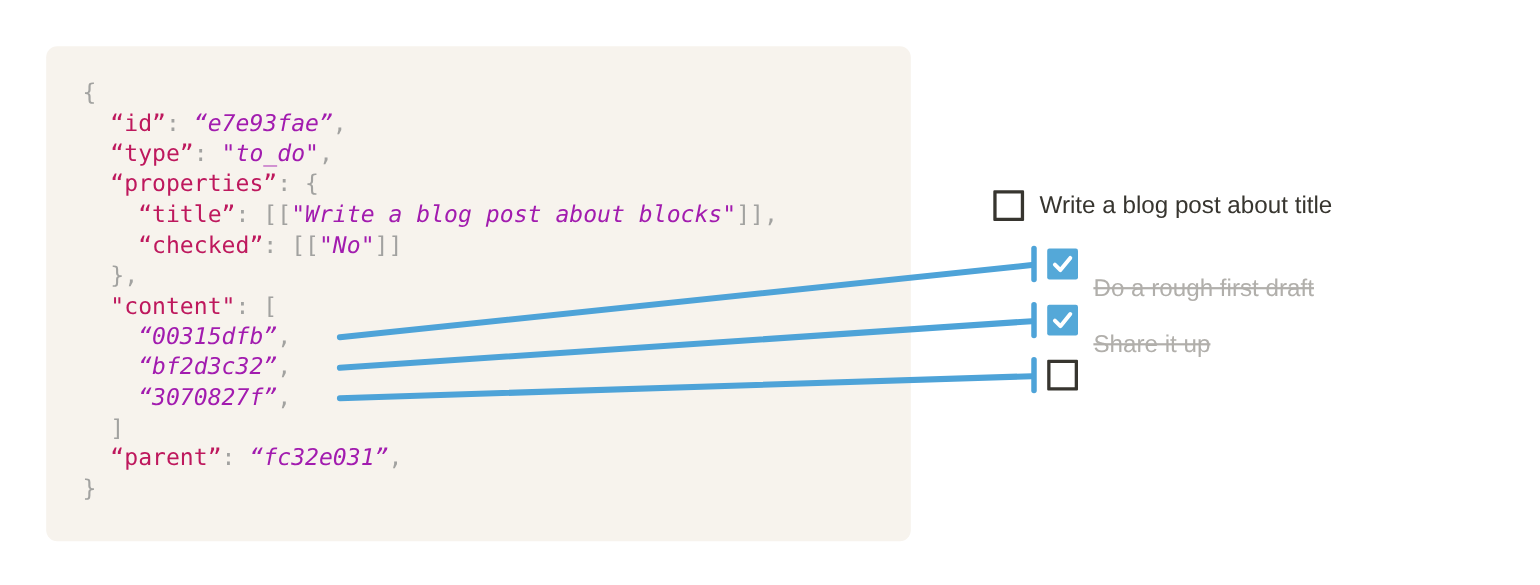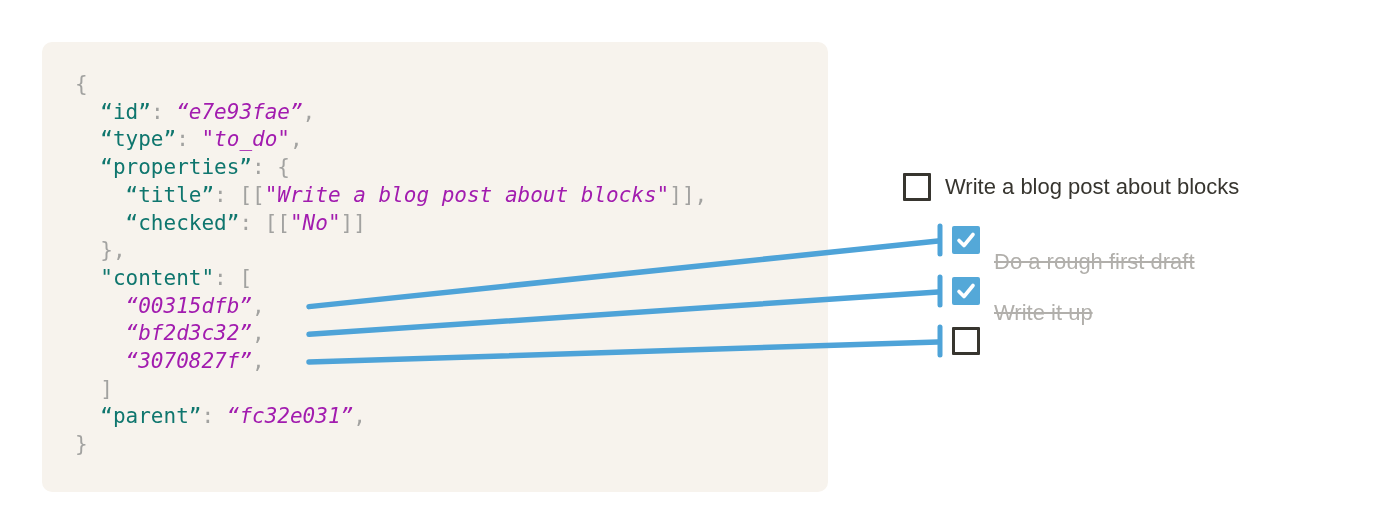--- a/index.html
+++ b/index.html
@@ -4,21 +4,21 @@
 <style>
   html,body{margin:0;padding:0;background:#ffffff;}
   .stage{position:relative;width:1400px;height:532px;background:#ffffff;overflow:hidden;
          font-family:"Liberation Sans",sans-serif;}
   
   .code-block{position:absolute;left:42px;top:42px;width:786px;height:450px;
               background:#f7f3ed;border-radius:10px;}
   .code{margin:0;padding:29px 0 0 33px;white-space:pre;
         font-family:"DejaVu Sans Mono",monospace;font-size:21px;line-height:27.7px;}
   .code .punc{color:#a2a2a0;}
-  .code .key{color:#0f766e;}
+  .code .key{color:#be185d;}
   .code .str{color:#a21caf;font-style:italic;}
   
   .todo-row{position:absolute;display:flex;align-items:center;height:28px;}
   .cb{box-sizing:border-box;width:28px;height:28px;flex:0 0 28px;}
   .cb.unchecked{background:#ffffff;border:3px solid #37352f;border-radius:1px;}
   .cb.checked{background:#54a8d8;border-radius:2px;}
   .cb svg{display:block;width:28px;height:28px;}
   .todo-label{margin-left:14px;font-size:22px;color:#37352f;white-space:nowrap;}
   .todo-label.done{color:#b1afab;text-decoration:line-through;text-decoration-thickness:2px;margin-top:44px;}
   
@@ -27,37 +27,37 @@
 </head>
 <body>
 
 <div class="stage">
   <div class="code-block">
     <pre class="code" id="code"><div class="code-line"><span class="punc">{</span></div><div class="code-line"><span class="punc">  </span><span class="key">“id”</span><span class="punc">: </span><span class="str">“e7e93fae”</span><span class="punc">,</span></div><div class="code-line"><span class="punc">  </span><span class="key">“type”</span><span class="punc">: </span><span class="str">"to_do"</span><span class="punc">,</span></div><div class="code-line"><span class="punc">  </span><span class="key">“properties”</span><span class="punc">: {</span></div><div class="code-line"><span class="punc">    </span><span class="key">“title”</span><span class="punc">: [[</span><span class="str">"Write a blog post about blocks"</span><span class="punc">]],</span></div><div class="code-line"><span class="punc">    </span><span class="key">“checked”</span><span class="punc">: [[</span><span class="str">"No"</span><span class="punc">]]</span></div><div class="code-line"><span class="punc">  },</span></div><div class="code-line"><span class="punc">  </span><span class="key">"content"</span><span class="punc">: [</span></div><div class="code-line"><span class="punc">    </span><span class="str">“00315dfb”</span><span class="punc">,</span></div><div class="code-line"><span class="punc">    </span><span class="str">“bf2d3c32”</span><span class="punc">,</span></div><div class="code-line"><span class="punc">    </span><span class="str">“3070827f”</span><span class="punc">,</span></div><div class="code-line"><span class="punc">  ]</span></div><div class="code-line"><span class="punc">  </span><span class="key">“parent”</span><span class="punc">: </span><span class="str">“fc32e031”</span><span class="punc">,</span></div><div class="code-line"><span class="punc">}</span></div></pre>
   </div>
   <div id="todo">
       <div class="todo-row" style="top: 173px; left: 903px;">
         <span class="cb unchecked"></span>
-        <span class="todo-label">Write a blog post about blocks</span>
+        <span class="todo-label">Write a blog post about title</span>
       </div>
       <div class="todo-row" style="top: 226px; left: 952px;">
         <span class="cb checked">
           <svg viewBox="0 0 28 28">
             <polyline points="7,14.5 12,19.5 21,8.5" fill="none" stroke="#ffffff" stroke-width="3.6" stroke-linecap="round" stroke-linejoin="round"></polyline>
           </svg>
         </span>
         <span class="todo-label done">Do a rough first draft</span>
       </div>
       <div class="todo-row" style="top: 277px; left: 952px;">
         <span class="cb checked">
           <svg viewBox="0 0 28 28">
             <polyline points="7,14.5 12,19.5 21,8.5" fill="none" stroke="#ffffff" stroke-width="3.6" stroke-linecap="round" stroke-linejoin="round"></polyline>
           </svg>
         </span>
-        <span class="todo-label done">Write it up</span>
+        <span class="todo-label done">Share it up</span>
       </div>
       <div class="todo-row" style="top: 327px; left: 952px;">
         <span class="cb unchecked"></span>
       </div>
     </div>
   <svg class="connectors" id="conn" viewBox="0 0 1400 532" xmlns="http://www.w3.org/2000/svg">
       <line x1="309.015625" y1="306.625" x2="938" y2="241" stroke="#4ea3d8" stroke-width="5.5" stroke-linecap="round"></line>
       <line x1="940" y1="226" x2="940" y2="254" stroke="#4ea3d8" stroke-width="5" stroke-linecap="round"></line>
       <line x1="309.015625" y1="334.328125" x2="938" y2="292" stroke="#4ea3d8" stroke-width="5.5" stroke-linecap="round"></line>
       <line x1="940" y1="277" x2="940" y2="305" stroke="#4ea3d8" stroke-width="5" stroke-linecap="round"></line>

